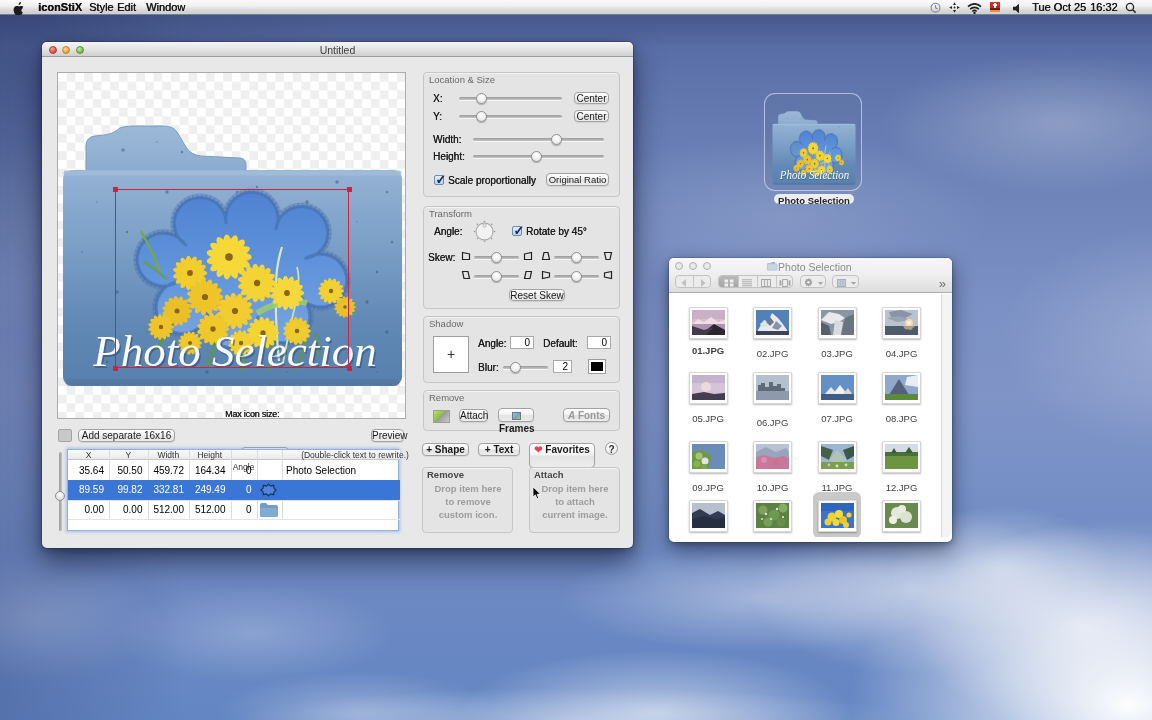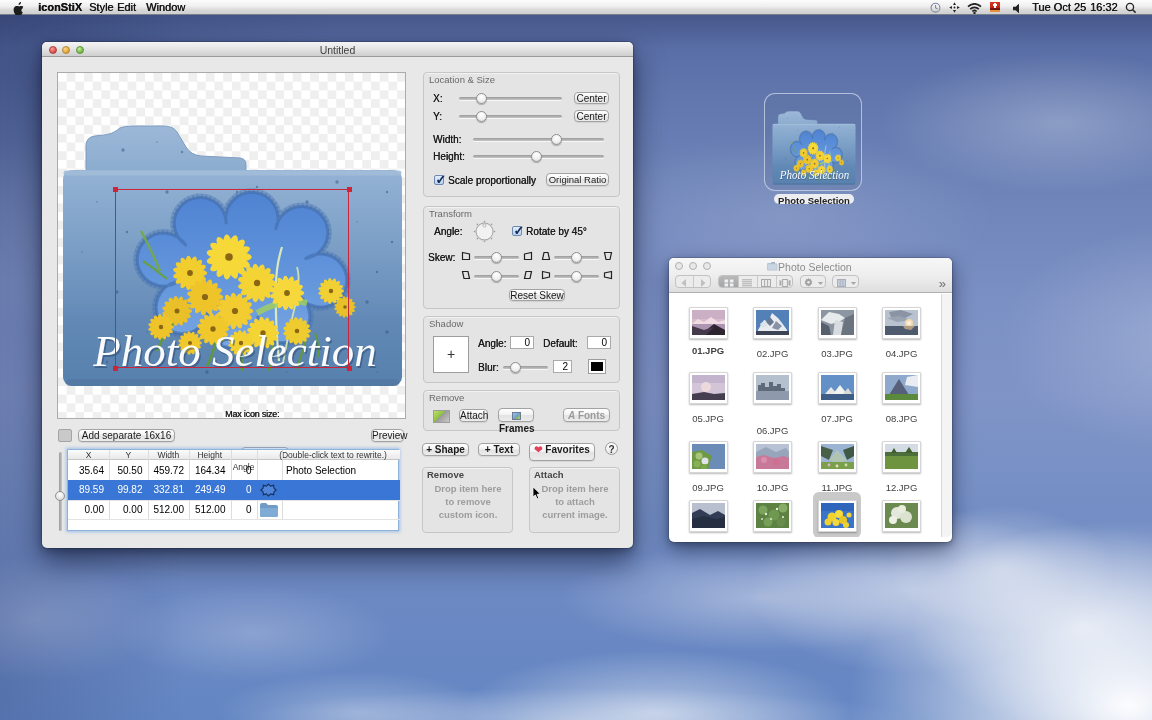--- a/index.html
+++ b/index.html
@@ -594,21 +594,21 @@
         </svg>
       </div>
       <div class="tlabel" style="left:9px;top:119px;">05.JPG</div>
       <div class="thumb" style="left:84px;top:78px;width:39px;height:32px;">
         <svg width="33" height="25" viewBox="0 0 33 25" preserveAspectRatio="none">
           <rect width="33" height="25" fill="#b4c0ce"></rect>
           <rect y="16" width="33" height="9" fill="#8e99ab"></rect>
           <path d="M2 16 2 10 5 10 5 8 9 8 9 12 13 12 13 7 17 7 17 11 21 11 21 9 25 9 25 13 29 13 29 16Z" fill="#5e6a7a"></path>
         </svg>
       </div>
-      <div class="tlabel" style="left:73.5px;top:131px;">06.JPG</div>
+      <div class="tlabel" style="left:73.5px;top:123px;">06.JPG</div>
       <div class="thumb" style="left:148.5px;top:78px;width:39px;height:32px;">
         <svg width="33" height="25" viewBox="0 0 33 25" preserveAspectRatio="none">
           <rect width="33" height="25" fill="#6490c8"></rect>
           <rect y="19" width="33" height="6" fill="#3e5e88"></rect>
           <path d="M4 19 10 12 16 19Z" fill="#e8e8e4"></path>
           <path d="M12 19 19 10 26 19Z" fill="#f2f2ee"></path>
           <path d="M22 19 27 13 31 19Z" fill="#dadad4"></path>
         </svg>
       </div>
       <div class="tlabel" style="left:138px;top:119px;">07.JPG</div>
@@ -1169,21 +1169,21 @@
 
   <div class="groupbox" style="left:381px;top:348px;width:197px;height:41px;"></div>
   <div class="gtitle abs" style="left:387px;top:350px;">Remove</div>
   <div class="abs" style="left:391px;top:368px;width:17px;height:13px;background:linear-gradient(135deg,#bede6e 0%,#8cbf3f 45%,#9a9a9a 46%,#c9c9c9 100%);border:1px solid #9d9d9d;"></div>
   <div class="aqbtn" style="left:417px;top:367px;width:29px;height:13px;line-height:12px;">Attach</div>
   <div class="aqbtn" style="left:456px;top:366px;width:36px;height:14px;line-height:13px;font-weight:bold;"><span style="display:inline-block;width:9px;height:8px;background:linear-gradient(135deg,#9cc4e8 0%,#6f9ad0 60%,#86b060 61%,#a8cc80 100%);border:1px solid #6a7a90;vertical-align:-1px;"></span> Frames</div>
   <div class="aqbtn" style="left:521px;top:366px;width:47px;height:14px;line-height:13px;font-weight:bold;color:#9a9a9a;"><i>A</i> Fonts</div>
 
   <div class="aqbtn" style="left:380px;top:401px;width:47px;height:13px;line-height:12px;font-weight:bold;">+ Shape</div>
   <div class="aqbtn" style="left:436px;top:401px;width:42px;height:13px;line-height:12px;font-weight:bold;">+ Text</div>
-  <div class="aqbtn" style="left:487px;top:401px;width:66px;height:18px;line-height:12px;font-weight:bold;"><span style="color:#e0435a">❤</span> Favorites</div>
+  <div class="aqbtn" style="left:487px;top:401px;width:66px;height:25px;line-height:12px;font-weight:bold;"><span style="color:#e0435a">❤</span> Favorites</div>
   <div class="abs" style="left:563px;top:400px;width:13px;height:13px;border-radius:50%;background:linear-gradient(180deg,#fff,#e8e8e8);border:1px solid #9a9a9a;text-align:center;line-height:13px;font-size:10px;font-weight:bold;color:#333;">?</div>
 
   <div class="groupbox" style="left:380px;top:425px;width:91px;height:66px;"></div>
   <div class="abs" style="left:385px;top:427px;font-size:9.5px;font-weight:bold;color:#454545;">Remove</div>
   <div class="abs" style="left:382px;top:441px;width:88px;text-align:center;font-size:9.5px;font-weight:bold;color:#9d9d9d;line-height:1.35;">Drop item here<br>to remove<br>custom icon.</div>
   <div class="groupbox" style="left:487px;top:425px;width:91px;height:66px;"></div>
   <div class="abs" style="left:492px;top:427px;font-size:9.5px;font-weight:bold;color:#454545;">Attach</div>
   <div class="abs" style="left:489px;top:441px;width:88px;text-align:center;font-size:9.5px;font-weight:bold;color:#9d9d9d;line-height:1.35;">Drop item here<br>to attach<br>current image.</div>
 
   <div class="abs" style="left:16px;top:387px;width:14px;height:13px;background:#c9c9c9;border:1px solid #a5a5a5;border-radius:2px;"></div>
@@ -1202,21 +1202,21 @@
         <div style="position:absolute;left:41px;top:0;width:38.5px;height:10px;font-size:8.5px;color:#333;text-align:center;line-height:10px;overflow:hidden;">Y</div>
         <div style="position:absolute;left:41px;top:0;width:1px;height:69px;background:#dcdcdc;"></div>
         <div style="position:absolute;left:79.5px;top:0;width:41.5px;height:10px;font-size:8.5px;color:#333;text-align:center;line-height:10px;overflow:hidden;">Width</div>
         <div style="position:absolute;left:79.5px;top:0;width:1px;height:69px;background:#dcdcdc;"></div>
         <div style="position:absolute;left:121px;top:0;width:41.5px;height:10px;font-size:8.5px;color:#333;text-align:center;line-height:10px;overflow:hidden;">Height</div>
         <div style="position:absolute;left:121px;top:0;width:1px;height:69px;background:#dcdcdc;"></div>
         <div style="position:absolute;left:162.5px;top:12px;width:26px;height:28px;font-size:8.5px;color:#333;text-align:center;line-height:10px;overflow:hidden;">Angle</div>
         <div style="position:absolute;left:162.5px;top:0;width:1px;height:69px;background:#dcdcdc;"></div>
         <div style="position:absolute;left:188.5px;top:0;width:25.5px;height:10px;font-size:8.5px;color:#333;text-align:center;line-height:10px;overflow:hidden;"></div>
         <div style="position:absolute;left:188.5px;top:0;width:1px;height:69px;background:#dcdcdc;"></div>
-        <div style="position:absolute;left:206px;top:0;width:118px;height:20px;font-size:8.5px;color:#333;text-align:center;line-height:10px;overflow:hidden;">(Double-click text to rewrite.)</div>
+        <div style="position:absolute;left:228px;top:0;width:118px;height:20px;font-size:8.5px;color:#333;text-align:center;line-height:10px;overflow:hidden;">(Double-click text to rewrite.)</div>
         <div style="position:absolute;left:214px;top:0;width:1px;height:69px;background:#dcdcdc;"></div>
         <div style="position:absolute;left:0px;top:14.5px;width:36px;font-size:10px;color:#000;text-align:right;">35.64</div>
         <div style="position:absolute;left:41px;top:14.5px;width:33.5px;font-size:10px;color:#000;text-align:right;">50.50</div>
         <div style="position:absolute;left:79.5px;top:14.5px;width:36.5px;font-size:10px;color:#000;text-align:right;">459.72</div>
         <div style="position:absolute;left:121px;top:14.5px;width:36.5px;font-size:10px;color:#000;text-align:right;">164.34</div>
         <div style="position:absolute;left:162.5px;top:14.5px;width:21px;font-size:10px;color:#000;text-align:right;">0</div>
         <div style="position:absolute;left:218px;top:14.5px;font-size:10px;color:#000;">Photo Selection</div>
         <div style="position:absolute;left:0;top:30px;width:332px;height:1px;background:#e3e3e3;"></div>
         <div style="position:absolute;left:0;top:30px;width:332px;height:19.5px;background:#3a76d6;"></div>
         <div style="position:absolute;left:0px;top:34px;width:36px;font-size:10px;color:#fff;text-align:right;">89.59</div>

